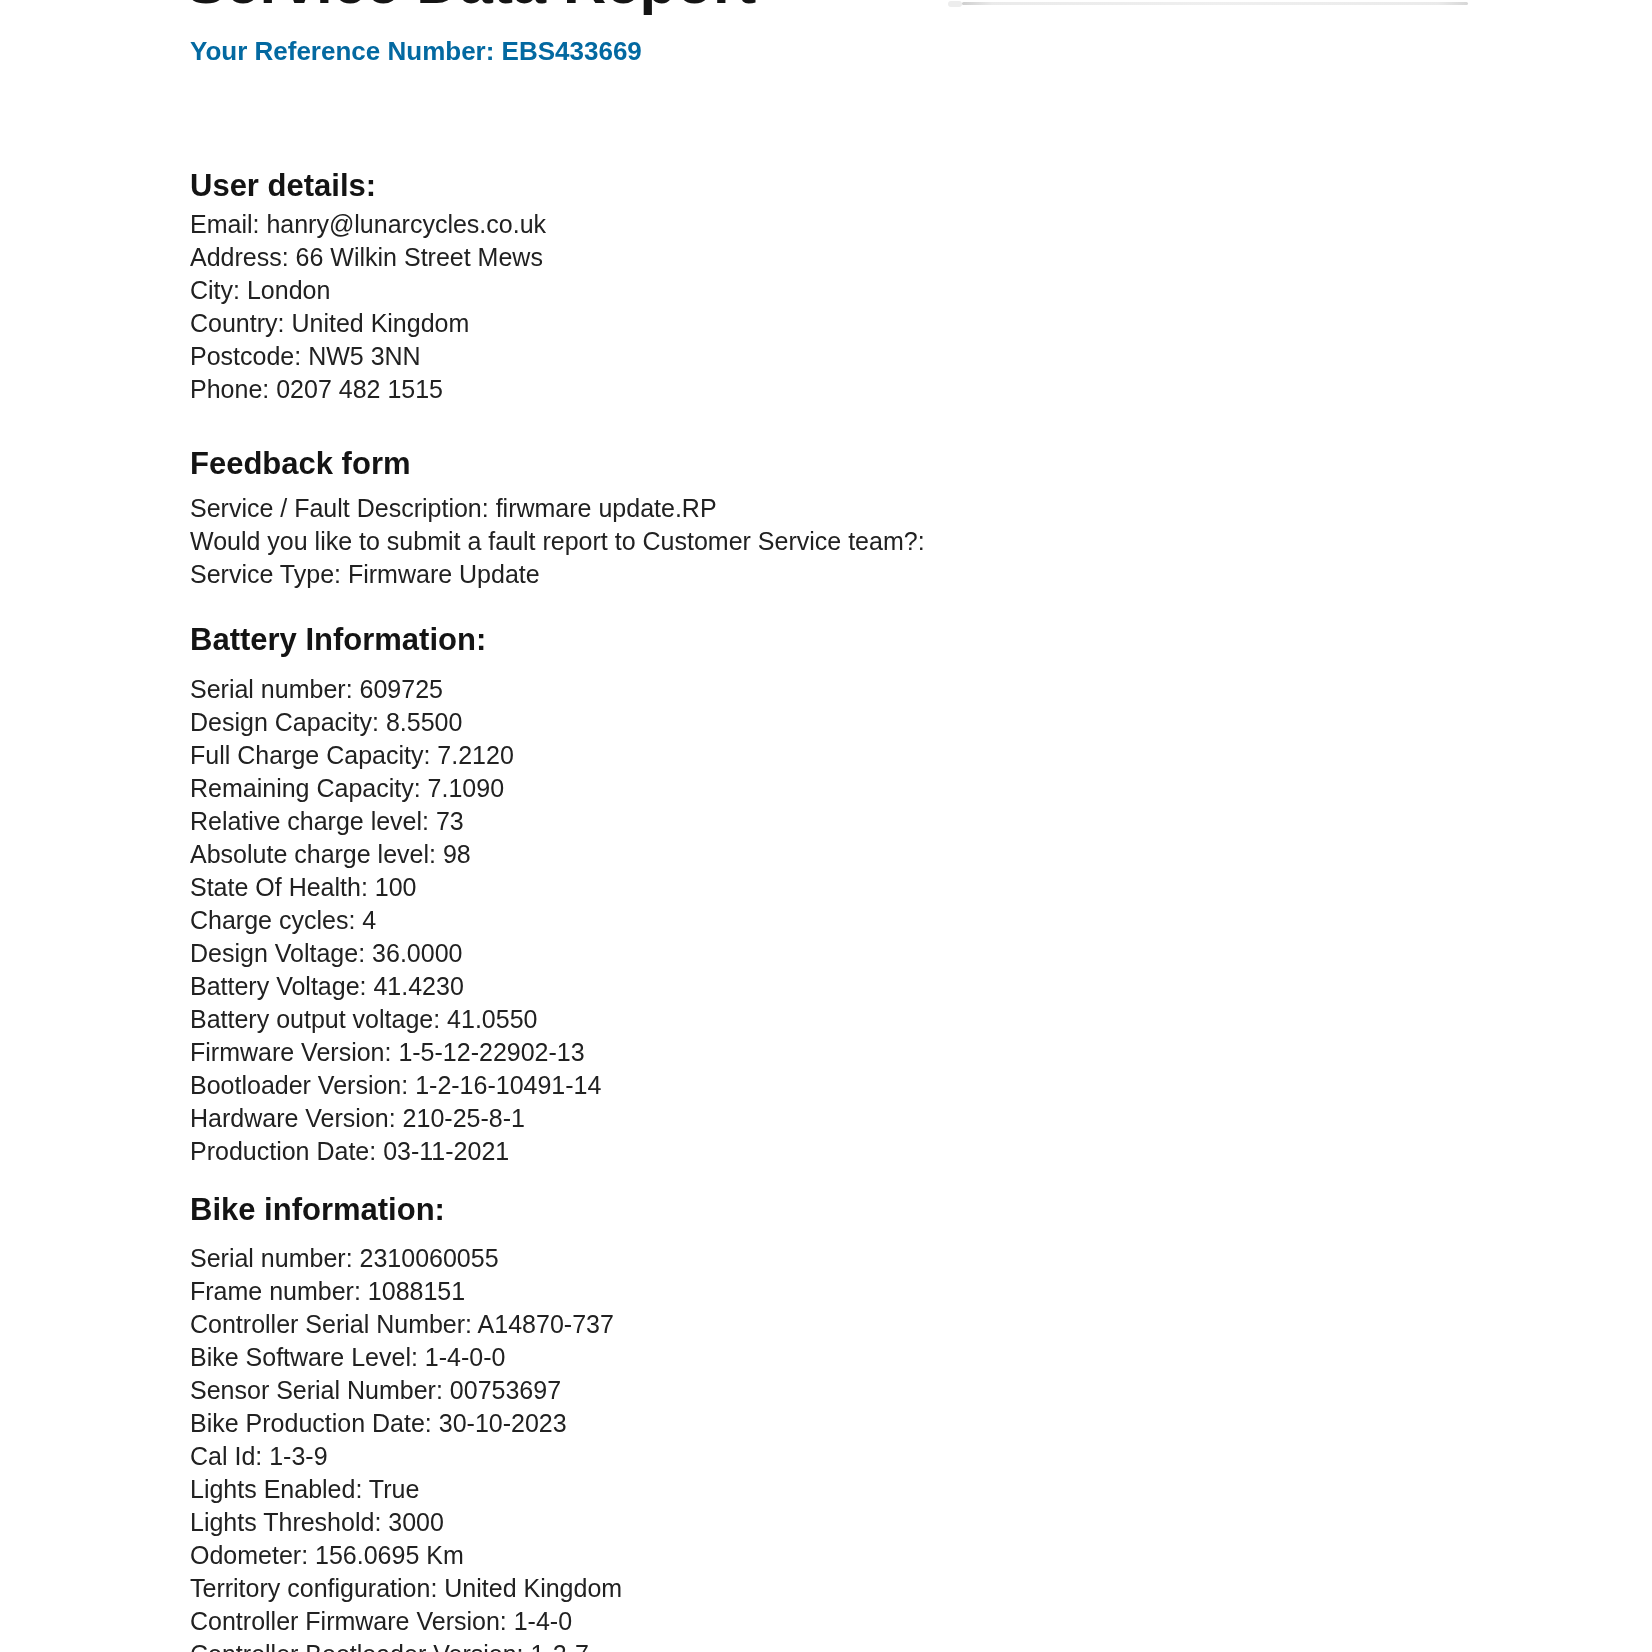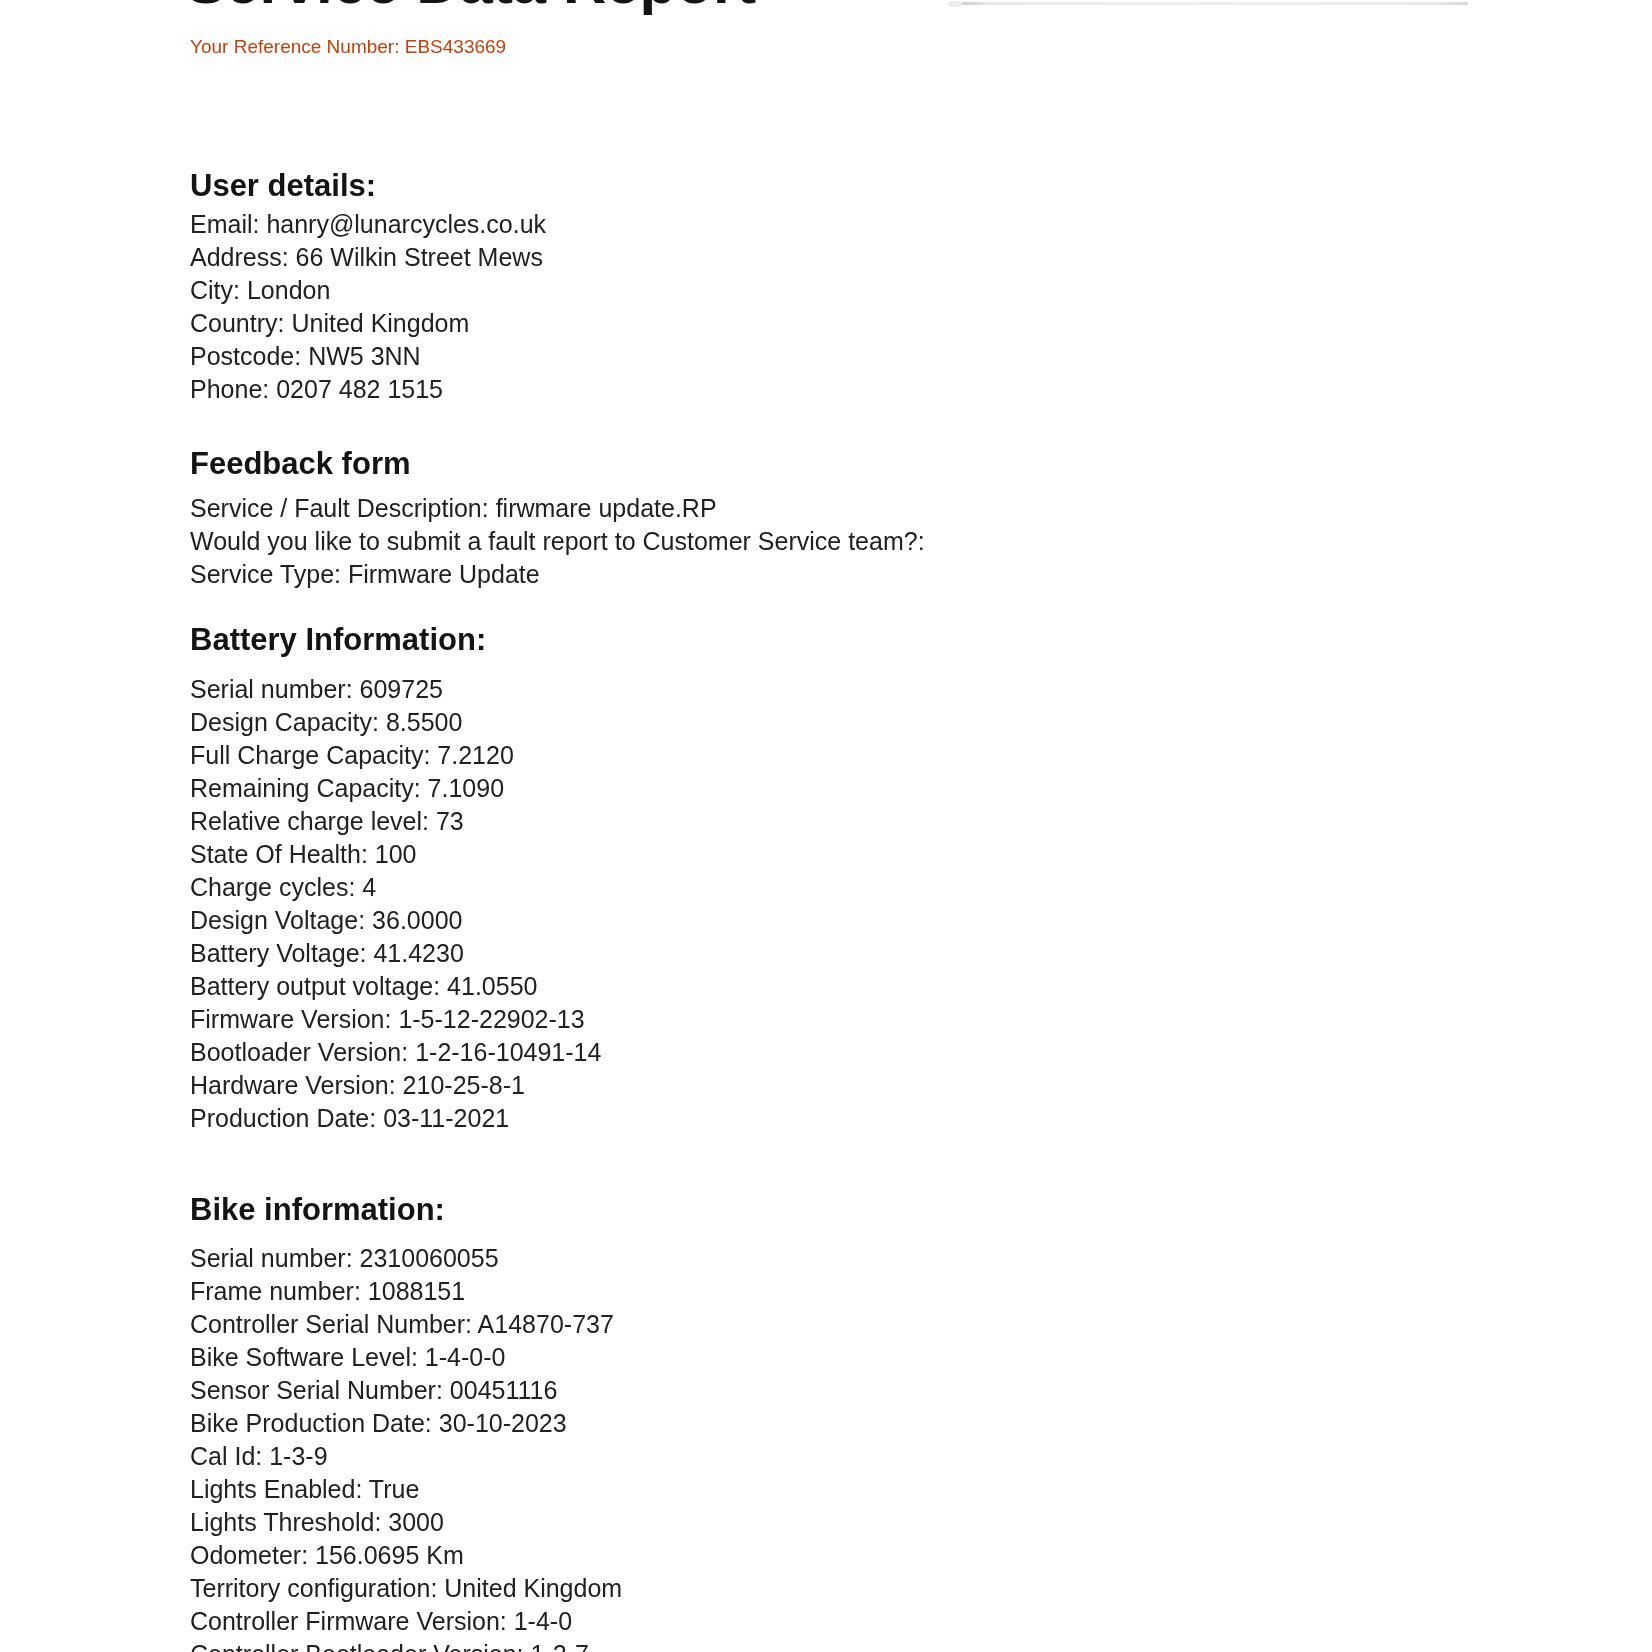--- a/index.html
+++ b/index.html
@@ -44,23 +44,23 @@
     position: absolute;
     left: 948px; top: 1px;
     width: 14px; height: 6px;
     background: #ededed;
     border-radius: 3px;
   }
 
   .ref-line {
     position: absolute;
     left: 190px; top: 36px;
-    font-size: 19px;
-    font-weight: 400;
-    color: #c2410c;
+    font-size: 26px;
+    font-weight: 700;
+    color: #0369a1;
     white-space: nowrap;
   }
 
   .sec { position: absolute; left: 190px; }
   .sec h2 {
     margin: 0;
     font-size: 31px;
     font-weight: 700;
     line-height: 32px;
     color: #141414;
@@ -111,38 +111,39 @@
   <div class="line">Service Type: Firmware Update</div>
 </section>
 
 <section class="sec sec-battery">
   <h2>Battery Information:</h2>
   <div class="line">Serial number: 609725</div>
   <div class="line">Design Capacity: 8.5500</div>
   <div class="line">Full Charge Capacity: 7.2120</div>
   <div class="line">Remaining Capacity: 7.1090</div>
   <div class="line">Relative charge level: 73</div>
+  <div class="line">Absolute charge level: 98</div>
   <div class="line">State Of Health: 100</div>
   <div class="line">Charge cycles: 4</div>
   <div class="line">Design Voltage: 36.0000</div>
   <div class="line">Battery Voltage: 41.4230</div>
   <div class="line">Battery output voltage: 41.0550</div>
   <div class="line">Firmware Version: 1-5-12-22902-13</div>
   <div class="line">Bootloader Version: 1-2-16-10491-14</div>
   <div class="line">Hardware Version: 210-25-8-1</div>
   <div class="line">Production Date: 03-11-2021</div>
 </section>
 
 <section class="sec sec-bike">
   <h2>Bike information:</h2>
   <div class="line">Serial number: 2310060055</div>
   <div class="line">Frame number: 1088151</div>
   <div class="line">Controller Serial Number: A14870-737</div>
   <div class="line">Bike Software Level: 1-4-0-0</div>
-  <div class="line">Sensor Serial Number: 00451116</div>
+  <div class="line">Sensor Serial Number: 00753697</div>
   <div class="line">Bike Production Date: 30-10-2023</div>
   <div class="line">Cal Id: 1-3-9</div>
   <div class="line">Lights Enabled: True</div>
   <div class="line">Lights Threshold: 3000</div>
   <div class="line">Odometer: 156.0695 Km</div>
   <div class="line">Territory configuration: United Kingdom</div>
   <div class="line">Controller Firmware Version: 1-4-0</div>
   <div class="line">Controller Bootloader Version: 1-2-7</div>
 </section>
 

